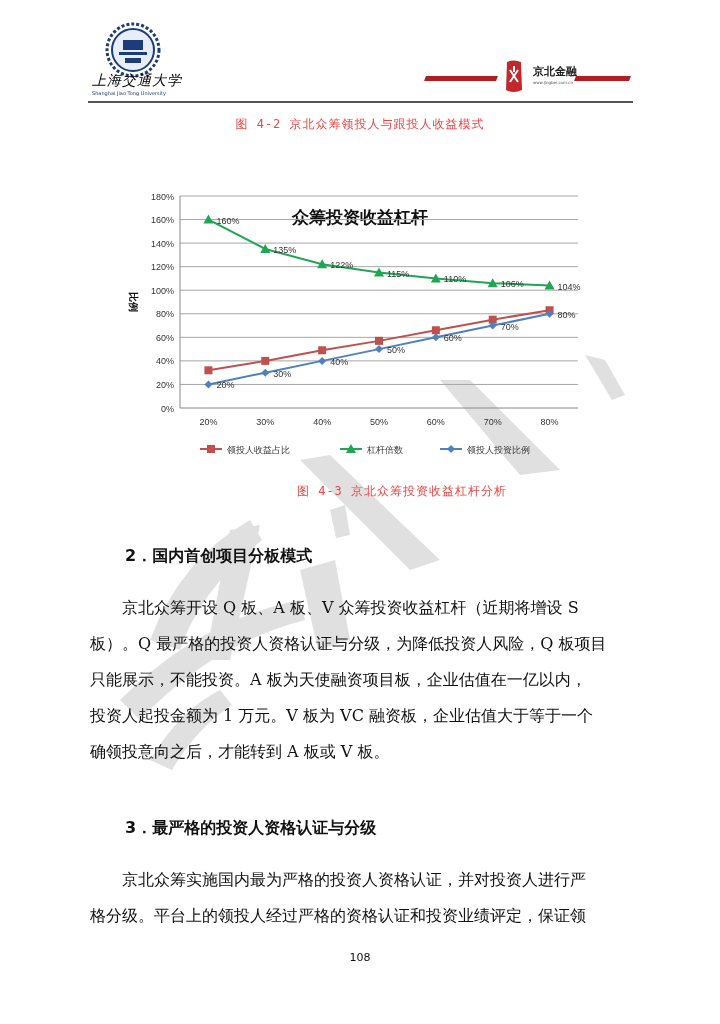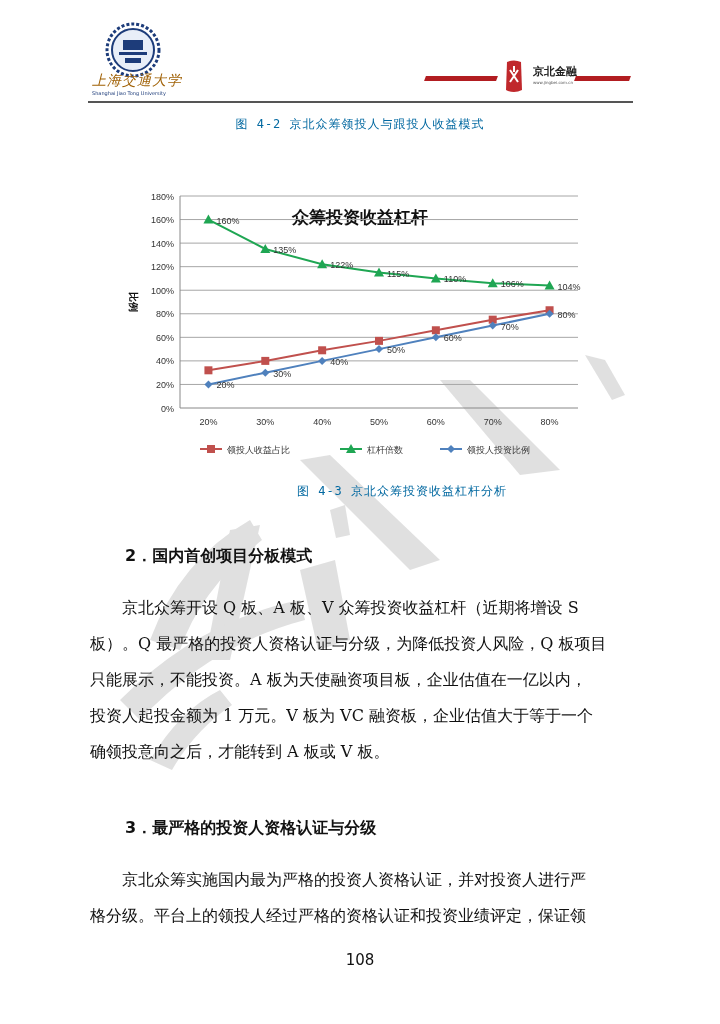--- a/index.html
+++ b/index.html
@@ -1,33 +1,33 @@
 <!DOCTYPE html>
 <html><head>
 <meta charset="utf-8">
 <style>
   html, body { margin:0; padding:0; background:#fff; }
   body { width:720px; height:1024px; position:relative; overflow:hidden; font-family:"DejaVu Serif", serif; color:#111; }
   .watermark { position:absolute; left:0; top:0; width:720px; height:1024px; pointer-events:none; }
   .header-rule { position:absolute; left:88px; top:101px; width:545px; height:2px; background:#555; }
   .sjtu-logo { position:absolute; left:105px; top:22px; width:56px; height:56px; }
-  .sjtu-name { position:absolute; left:92px; top:72px; font-family:"DejaVu Serif", serif; font-size:14px; font-style:italic; color:#a16207; letter-spacing:1px; }
+  .sjtu-name { position:absolute; left:92px; top:72px; font-family:"DejaVu Serif", serif; font-size:14px; font-style:italic; color:#000000; letter-spacing:1px; }
   .sjtu-en { position:absolute; left:92px; top:90px; font-family:"DejaVu Sans", sans-serif; font-size:5px; color:#1d3c7a; }
   .jb-bar-left { position:absolute; left:425px; top:76px; width:72px; height:5px; background:#b21d21; transform:skewX(-20deg); }
   .jb-bar-right { position:absolute; left:575px; top:76px; width:55px; height:5px; background:#b21d21; transform:skewX(-20deg); }
   .jb-mark { position:absolute; left:504px; top:60px; width:20px; height:34px; }
   .jb-name { position:absolute; left:533px; top:64px; font-family:"DejaVu Sans", sans-serif; font-size:11px; font-weight:bold; color:#222; }
   .jb-url { position:absolute; left:533px; top:80px; font-family:"DejaVu Sans", sans-serif; font-size:4px; color:#555; }
-  .caption { position:absolute; left:0; width:720px; text-align:center; font-family:"DejaVu Sans Mono", monospace; font-size:12px; color:#0369a1; letter-spacing:1px; }
+  .caption { position:absolute; left:0; width:720px; text-align:center; font-family:"DejaVu Sans Mono", monospace; font-size:12px; color:#ef4444; letter-spacing:1px; }
   .chart-box { position:absolute; left:110px; top:160px; width:500px; height:300px; }
   .chart-title { position:absolute; left:0; top:10px; width:500px; text-align:center; font-family:"DejaVu Sans", sans-serif; font-size:17px; font-weight:bold; color:#111;margin-top:36px; }
   .heading { position:absolute; left:125px; font-family:"DejaVu Sans", sans-serif; font-size:16px; font-weight:bold; color:#111; }
   .para { position:absolute; left:90px; width:545px; font-size:16px; line-height:36px; color:#111; text-align:justify; }
   .para .line { display:block; white-space:nowrap; height:36px; }
-  .page-num { position:absolute; left:0; top:951px; width:720px; text-align:center; font-family:"DejaVu Sans", sans-serif; font-size:15px; color:#111; }
+  .page-num { position:absolute; left:0; top:951px; width:720px; text-align:center; font-family:"DejaVu Sans", sans-serif; font-size:11px; color:#111; }
 </style>
 </head>
 <body>
 
 <svg class="watermark" viewBox="0 0 720 1024">
   <g fill="#d6d6d6" opacity="0.75">
     <path d="M300 460 L330 455 L440 560 L410 570 Z"></path>
     <path d="M440 380 L470 380 L560 470 L520 475 Z"></path>
     <path d="M585 355 L605 360 L625 395 L612 400 Z"></path>
     <path d="M150 640 Q180 560 250 520 L262 540 Q200 590 180 650 Z"></path>

